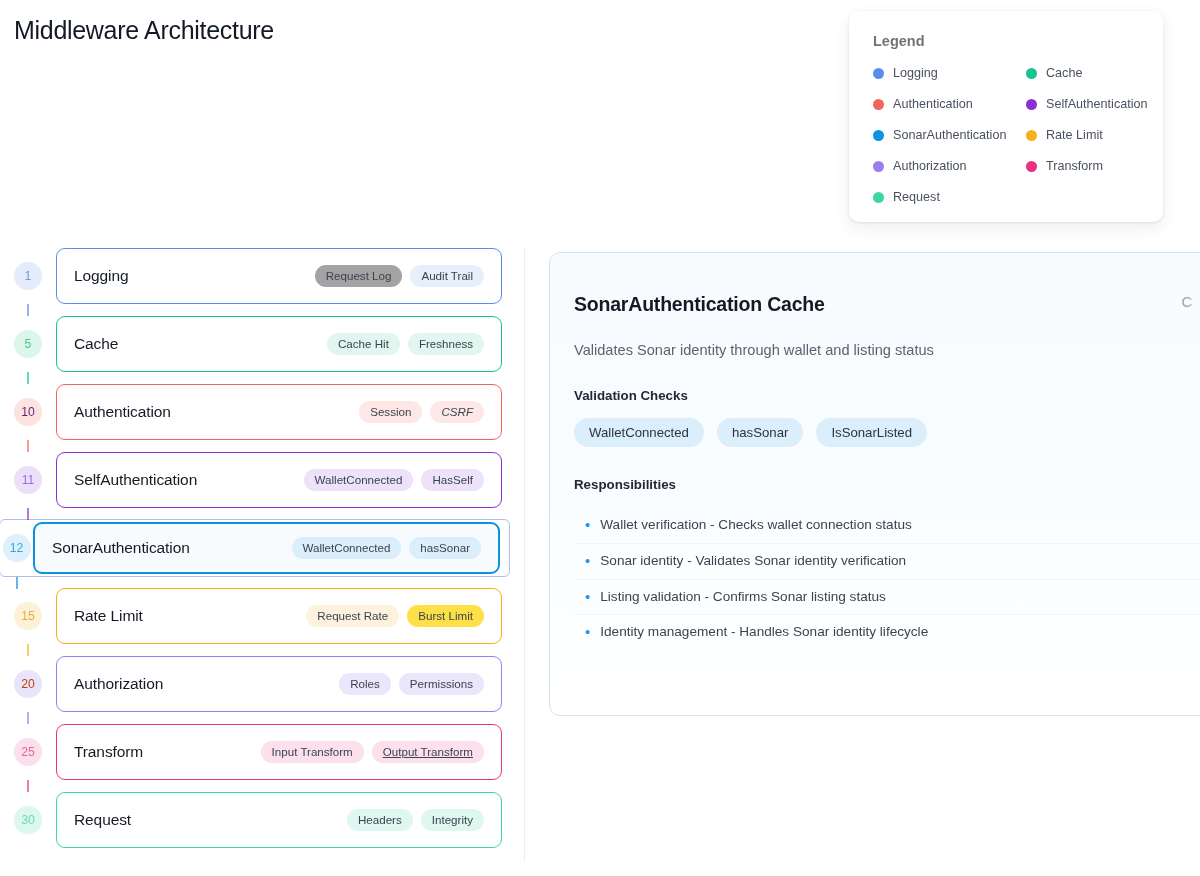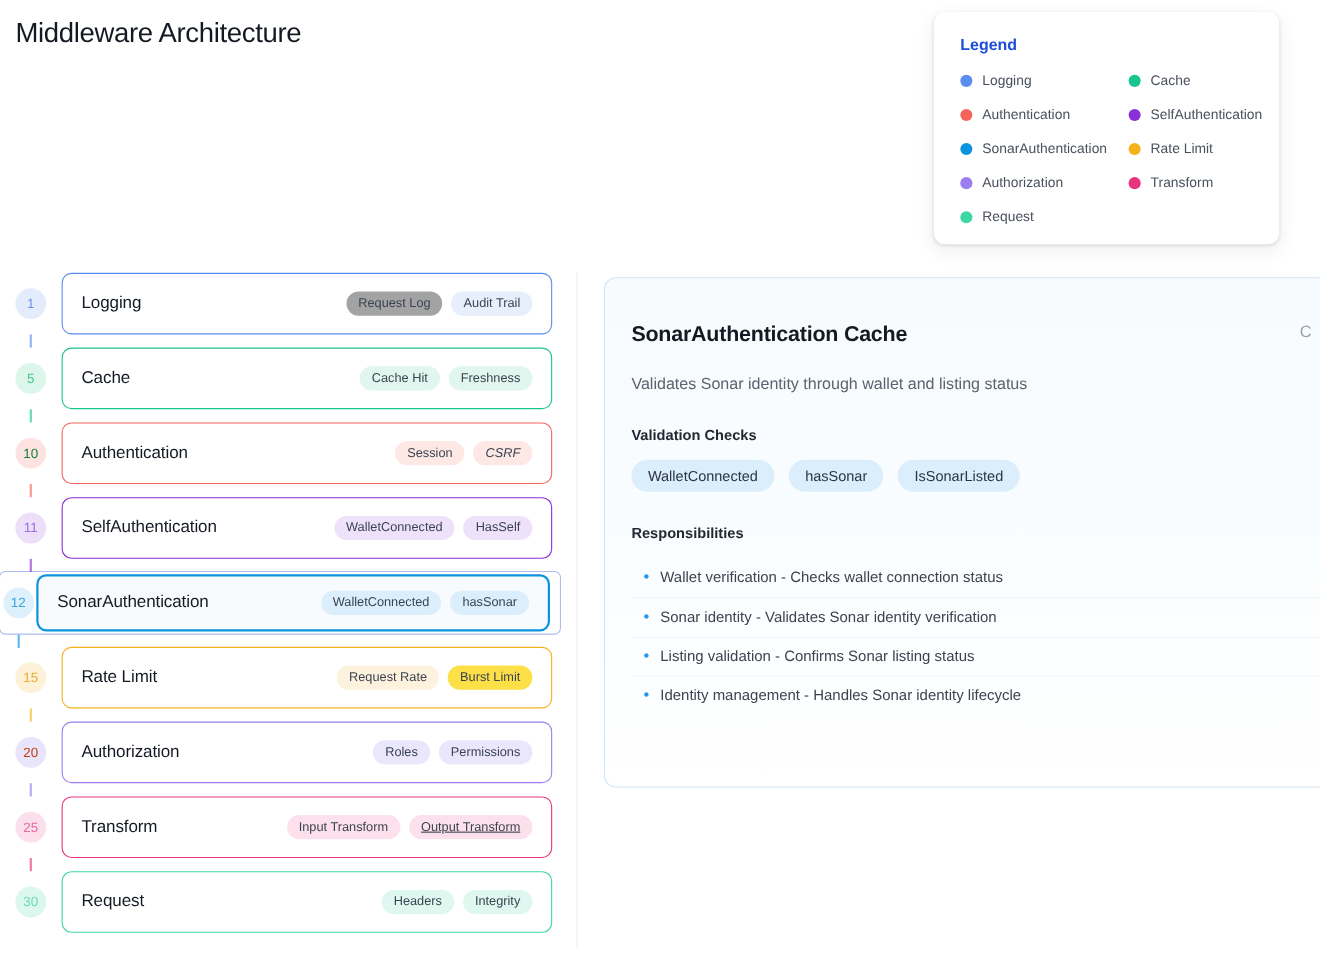--- a/index.html
+++ b/index.html
@@ -21,21 +21,21 @@
 
   
   .legend {
     position: absolute; left: 849px; top: 11px;
     width: 314px; height: 211px;
     background: #ffffff;
     border-radius: 10px;
     box-shadow: 0 1px 3px rgba(16,24,40,.10), 0 6px 18px rgba(16,24,40,.07);
     padding: 22px 24px;
   }
-  .legend-title { font-size: 14.5px; font-weight: 700; color: #1d4ed8; margin-bottom: 17px; }
+  .legend-title { font-size: 14.5px; font-weight: 700; color: #737373; margin-bottom: 17px; }
   .legend-grid {
     display: grid;
     grid-template-columns: 153px 1fr;
     row-gap: 17px; column-gap: 0;
   }
   .legend-item { display: flex; align-items: center; gap: 9px; }
   .legend-dot { width: 11px; height: 11px; border-radius: 50%; flex: 0 0 auto; }
   .legend-label { font-size: 12.6px; color: #49515e; white-space: nowrap; }
 
   
@@ -237,21 +237,21 @@
           <div class="card" style="border-color: rgb(24, 196, 143);">
             <div class="card-name">Cache</div>
             <div class="card-tags">
               <span class="tag" style="background: rgb(224, 246, 238);">Cache Hit</span>
               <span class="tag" style="background: rgb(224, 246, 238);">Freshness</span>
             </div>
           </div>
         </div>
         <div class="row">
           <div class="order-wrap">
-            <div class="order-badge" style="background: rgb(252, 227, 225); color: #15803d;">10</div>
+            <div class="order-badge" style="background: rgb(252, 227, 225); color: #701a75;">10</div>
             <div class="connector" style="background: rgb(244, 100, 92); opacity: 0.65;"></div>
           </div>
           <div class="card" style="border-color: rgb(244, 100, 92);">
             <div class="card-name">Authentication</div>
             <div class="card-tags">
               <span class="tag" style="background: rgb(253, 232, 230);">Session</span>
               <span class="tag" style="background: rgb(253, 232, 230); font-style: italic;">CSRF</span>
             </div>
           </div>
         </div>

